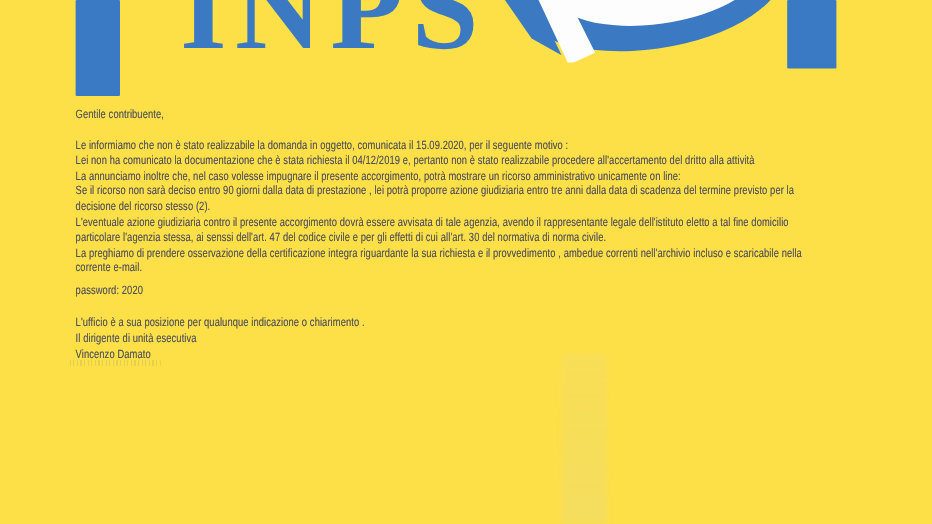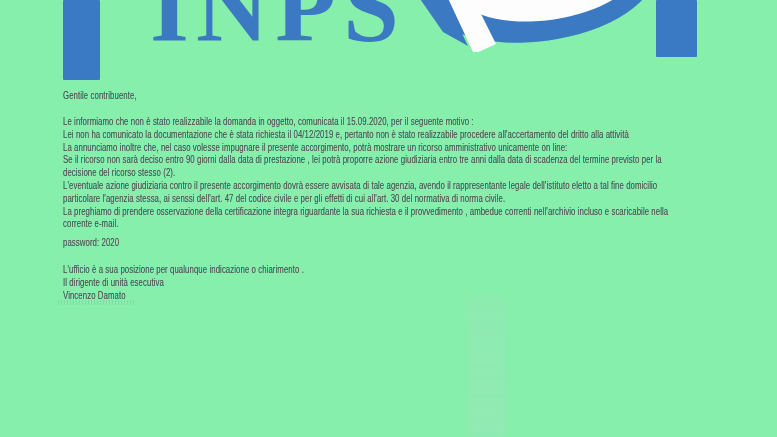--- a/index.html
+++ b/index.html
@@ -1,21 +1,21 @@
 <!DOCTYPE html>
 <html><head>
 <meta charset="utf-8">
 <style>
   html, body { margin: 0; padding: 0; }
   .page {
     position: relative;
     width: 777px;
     height: 437px;
     overflow: hidden;
-    background: #86efac;
+    background: #fde047;
     font-family: "Liberation Sans", sans-serif;
   }
 
   
   .logo-bar {
     position: absolute;
     background: #3a79c3;
     border-radius: 1px;
     filter: blur(0.3px);
   }

